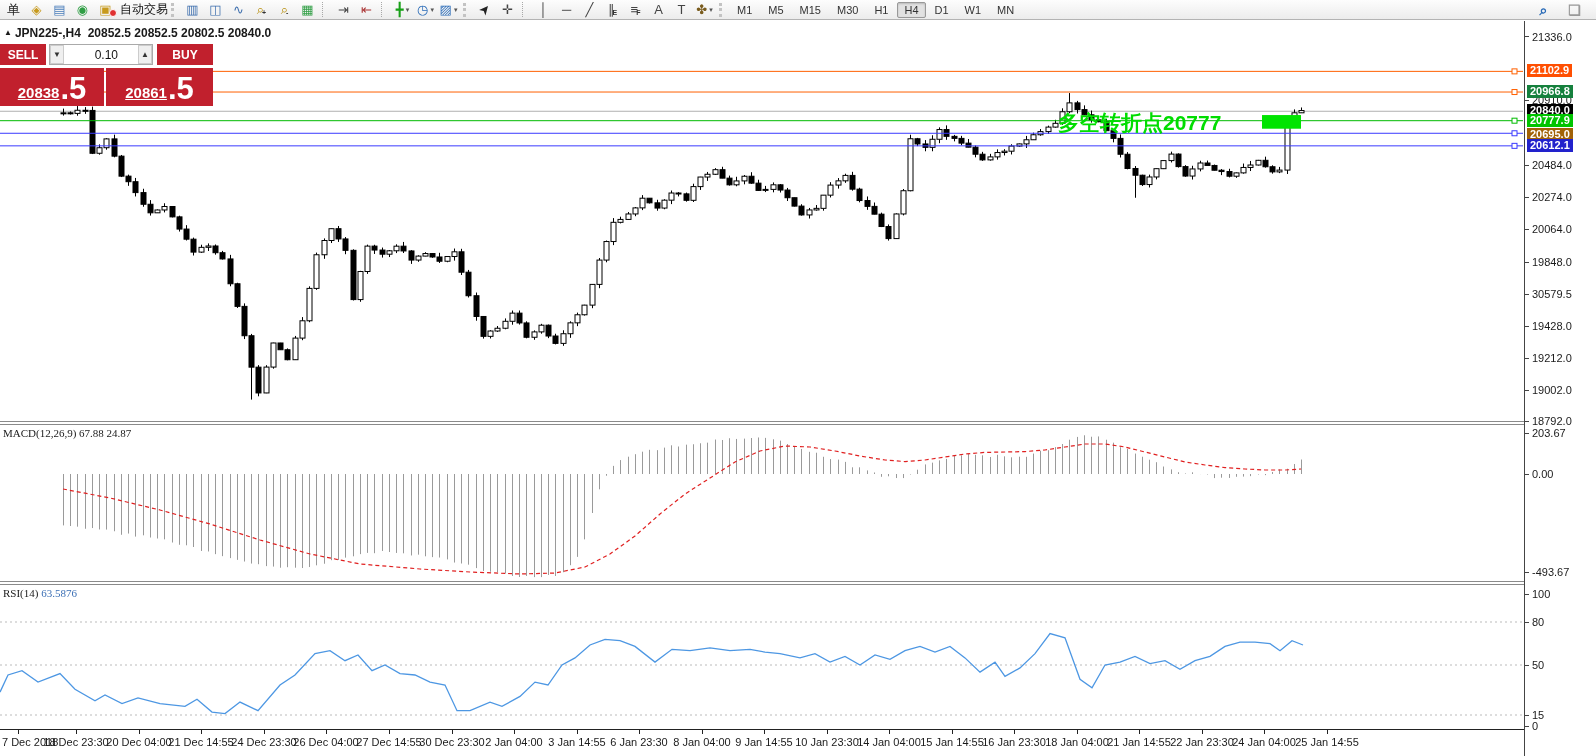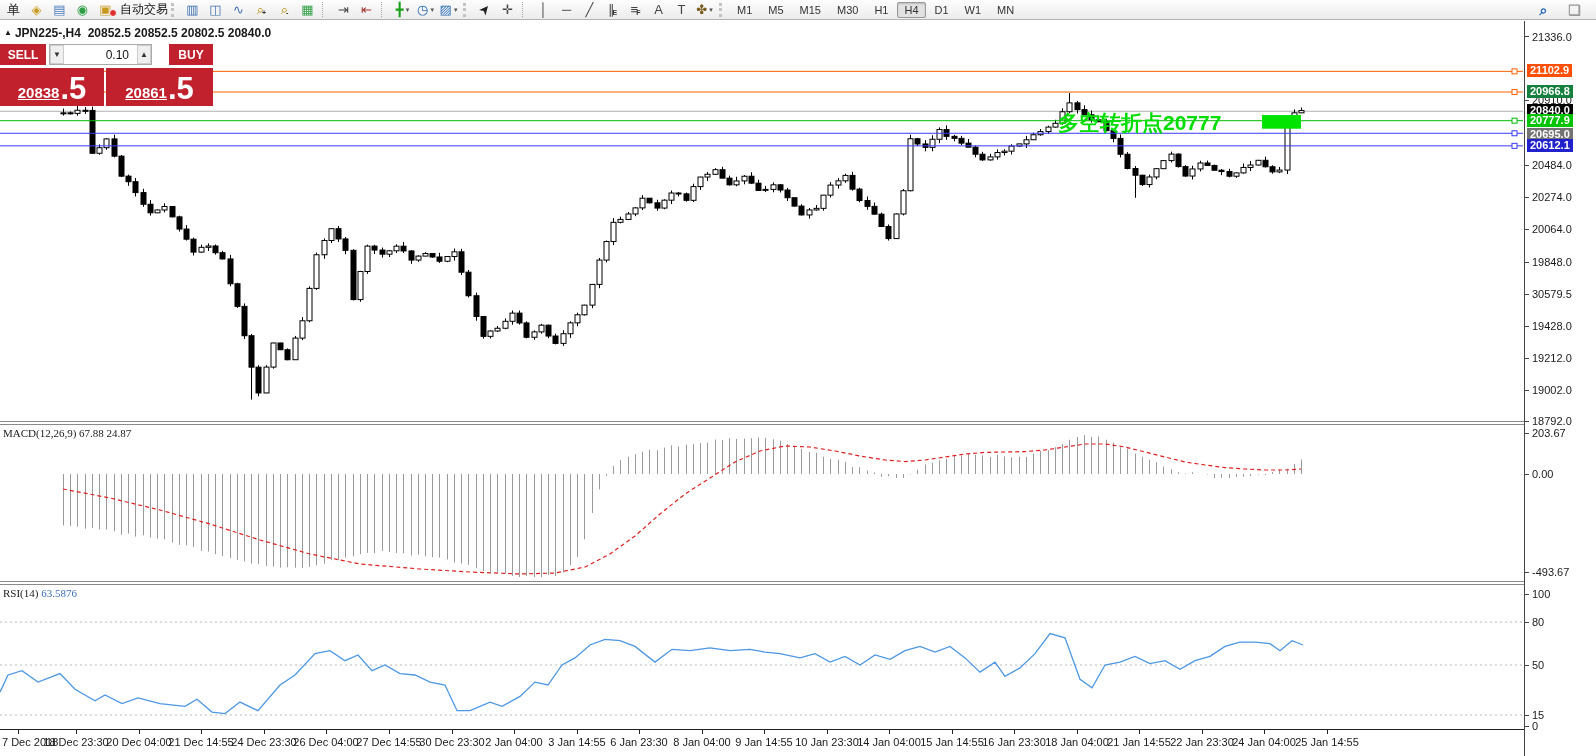--- a/index.html
+++ b/index.html
@@ -33,24 +33,24 @@
   
   #time-axis{position:absolute;left:0;top:729px;width:1524px;height:27px;border-top:1px solid #222;background:#fff;}
   .t-tick{position:absolute;top:0;width:1px;height:4px;background:#222;}
   .t-lab{position:absolute;top:6px;font-size:11px;color:#1a1a1a;white-space:nowrap;transform:translateX(-50%);}
   .t-lab.left{transform:none;}
   
   #trade-panel{position:absolute;left:0px;top:44px;width:213px;}
   #tp-row1{display:flex;height:21px;}
   .tp-btn{background:#c1202d;color:#fff;font-weight:bold;font-size:12px;display:flex;align-items:center;justify-content:center;}
   #sell-btn{width:46px;margin-right:3px;}
-  #buy-btn{width:44px;margin-left:17px;}
+  #buy-btn{width:56px;margin-left:4px;}
   #vol-box{flex:1;display:flex;border:1px solid #aaa;background:#fff;box-sizing:border-box;}
   .vol-arrow{width:14px;background:#efefef;color:#333;font-size:8px;display:flex;align-items:center;justify-content:center;border:1px solid #ccc;box-sizing:border-box;}
-  #vol-value{flex:1;font-size:12px;color:#111;display:flex;align-items:center;justify-content:flex-end;padding-right:8px;}
+  #vol-value{flex:1;font-size:12px;color:#111;display:flex;align-items:center;justify-content:flex-end;padding-right:20px;}
   #tp-row2{display:flex;margin-top:3px;height:38px;}
   .px-big{background:#c1202d;color:#fff;display:flex;align-items:flex-end;justify-content:center;padding-bottom:3px;}
   #sell-px{width:104px;margin-right:2px;}
   #buy-px{width:107px;}
   .px-main{font-size:15px;font-weight:bold;line-height:20px;text-decoration:underline;}
   .px-frac{font-size:31px;font-weight:bold;line-height:28px;margin-left:1px;}
 </style>
 </head>
 <body>
 
@@ -780,21 +780,21 @@
       <div class="ax-tick" style="top: 644px;"></div>
       <div class="ax-lab" style="top: 638px;">50</div>
       <div class="ax-tick" style="top: 694px;"></div>
       <div class="ax-lab" style="top: 688px;">15</div>
       <div class="ax-tick" style="top: 705px;"></div>
       <div class="ax-lab" style="top: 699px;">0</div>
       <div class="ax-badge" style="top: 43px; background: rgb(255, 79, 2);">21102.9</div>
       <div class="ax-badge" style="top: 64px; background: #15803d;">20966.8</div>
       <div class="ax-badge" style="top: 83px; background: rgb(0, 0, 0);">20840.0</div>
       <div class="ax-badge" style="top: 93px; background: rgb(0, 196, 0);">20777.9</div>
-      <div class="ax-badge" style="top: 107px; background: #737373;">20695.0</div>
+      <div class="ax-badge" style="top: 107px; background: #a16207;">20695.0</div>
       <div class="ax-badge" style="top: 118px; background: rgb(34, 34, 204);">20612.1</div>
     </div>
   <div id="time-axis">
       <div class="t-tick" style="left: 18px;"></div>
       <div class="t-lab left" style="left: 2px;">7 Dec 2018</div>
       <div class="t-tick" style="left: 76px;"></div>
       <div class="t-lab" style="left: 76px;">18 Dec 23:30</div>
       <div class="t-tick" style="left: 139px;"></div>
       <div class="t-lab" style="left: 139px;">20 Dec 04:00</div>
       <div class="t-tick" style="left: 201px;"></div>

